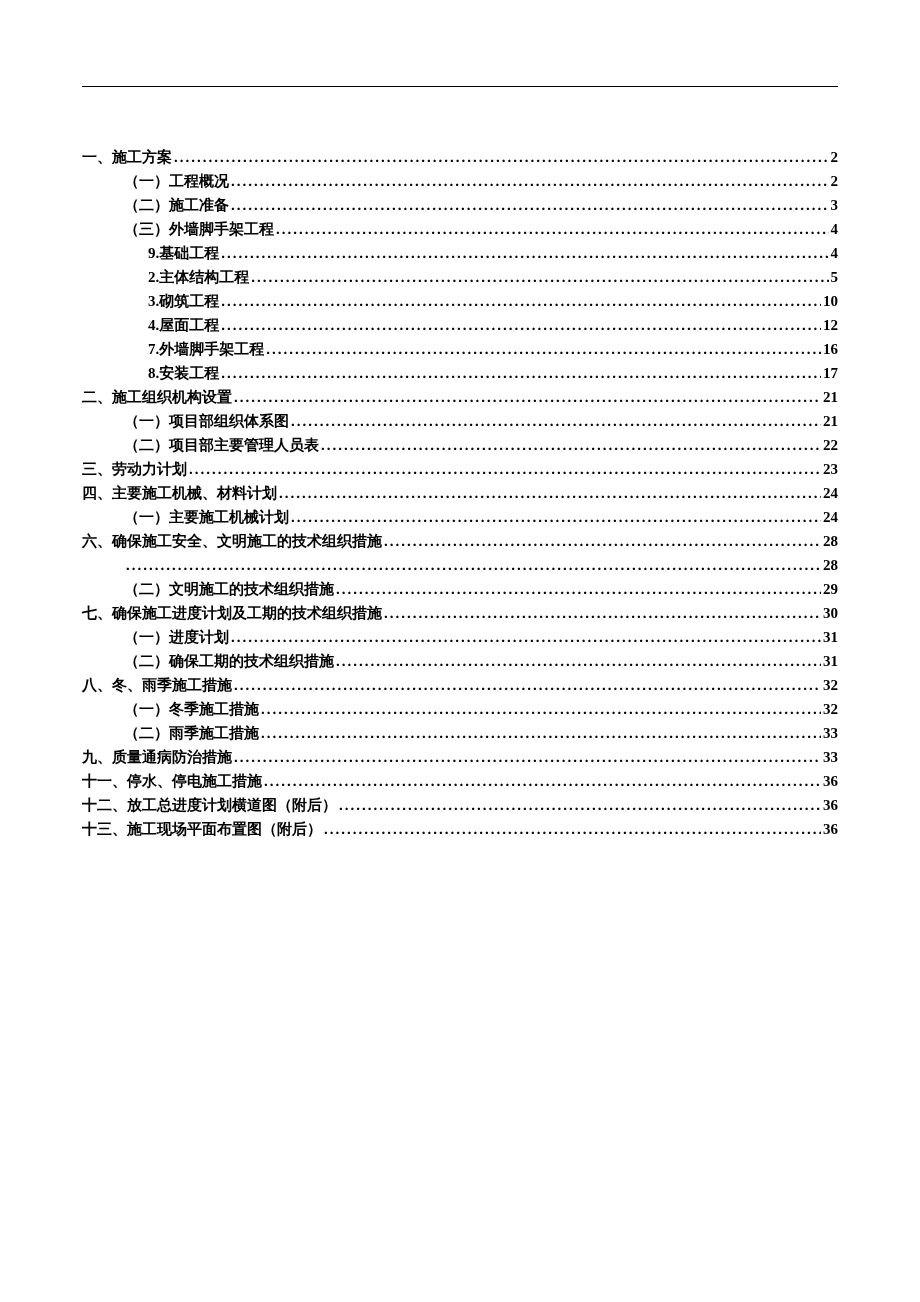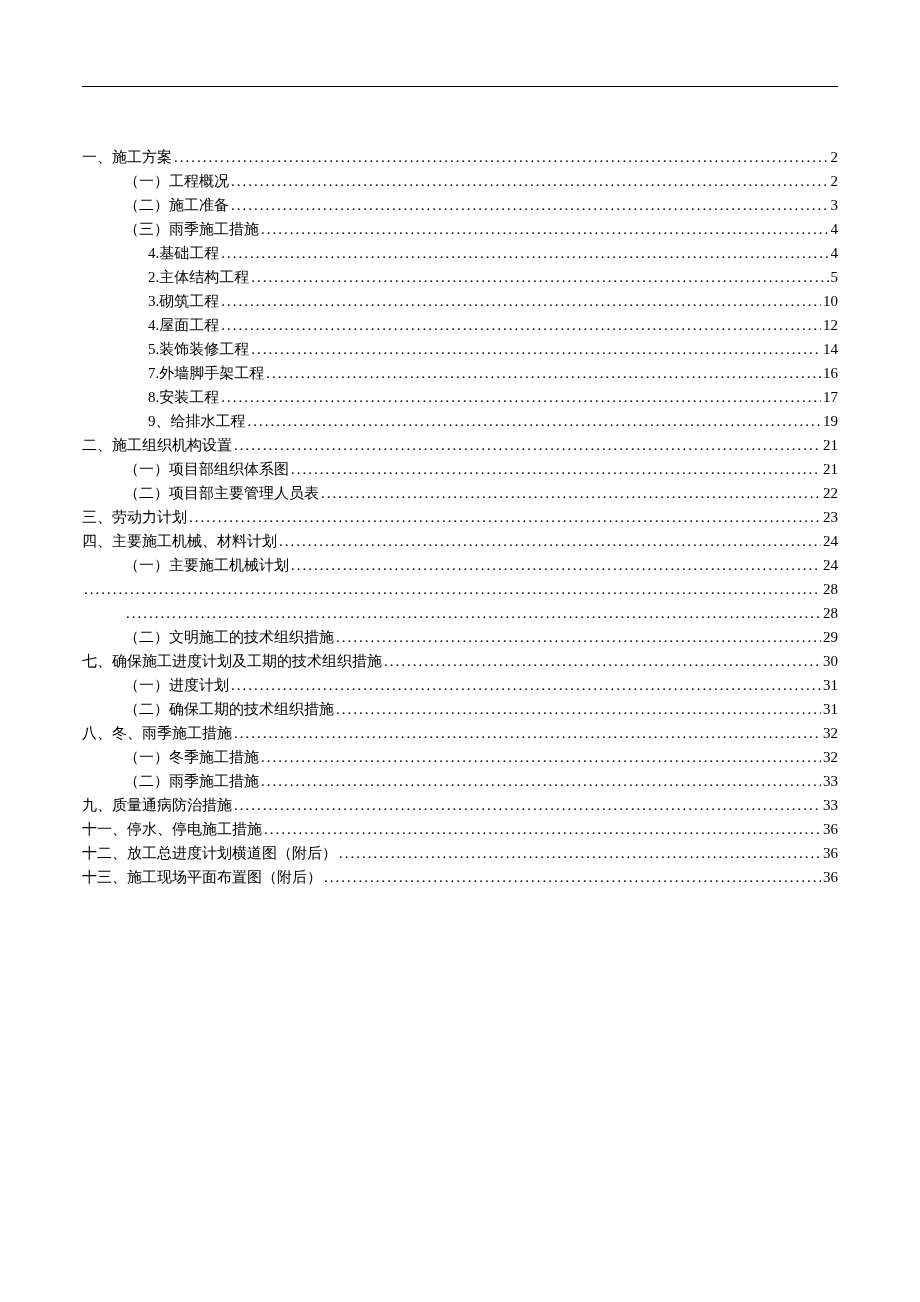--- a/index.html
+++ b/index.html
@@ -24,20 +24,21 @@
     }
     .toc {
       line-height: 1.6;
     }
     .toc-entry {
       display: flex;
       align-items: baseline;
       white-space: nowrap;
       margin-bottom: 0px;
       height: 24px;
+      font-weight: bold;
     }
     .toc-title {
       flex-shrink: 0;
     }
     .toc-leader {
       flex: 1;
       overflow: hidden;
       letter-spacing: 2px;
       margin: 0 2px;
     }
@@ -67,64 +68,54 @@
       <span class="toc-title">（一）工程概况</span>
       <span class="toc-leader"></span>
       <span class="toc-page">2</span>
     </div>
     <div class="toc-entry level-2">
       <span class="toc-title">（二）施工准备</span>
       <span class="toc-leader"></span>
       <span class="toc-page">3</span>
     </div>
     <div class="toc-entry level-2">
-      <span class="toc-title">（三）雨季施工措施</span>
+      <span class="toc-title">（三）外墙脚手架工程</span>
       <span class="toc-leader"></span>
       <span class="toc-page">4</span>
     </div>
     <div class="toc-entry level-3">
-      <span class="toc-title">4.基础工程</span>
+      <span class="toc-title">9.基础工程</span>
       <span class="toc-leader"></span>
       <span class="toc-page">4</span>
     </div>
     <div class="toc-entry level-3">
       <span class="toc-title">2.主体结构工程</span>
       <span class="toc-leader"></span>
       <span class="toc-page">5</span>
     </div>
     <div class="toc-entry level-3">
       <span class="toc-title">3.砌筑工程</span>
       <span class="toc-leader"></span>
       <span class="toc-page">10</span>
     </div>
     <div class="toc-entry level-3">
       <span class="toc-title">4.屋面工程</span>
       <span class="toc-leader"></span>
       <span class="toc-page">12</span>
     </div>
     <div class="toc-entry level-3">
-      <span class="toc-title">5.装饰装修工程</span>
-      <span class="toc-leader"></span>
-      <span class="toc-page">14</span>
-    </div>
-    <div class="toc-entry level-3">
       <span class="toc-title">7.外墙脚手架工程</span>
       <span class="toc-leader"></span>
       <span class="toc-page">16</span>
     </div>
     <div class="toc-entry level-3">
       <span class="toc-title">8.安装工程</span>
       <span class="toc-leader"></span>
       <span class="toc-page">17</span>
     </div>
-    <div class="toc-entry level-3">
-      <span class="toc-title">9、给排水工程</span>
-      <span class="toc-leader"></span>
-      <span class="toc-page">19</span>
-    </div>
     <div class="toc-entry level-1">
       <span class="toc-title">二、施工组织机构设置</span>
       <span class="toc-leader"></span>
       <span class="toc-page">21</span>
     </div>
     <div class="toc-entry level-2">
       <span class="toc-title">（一）项目部组织体系图</span>
       <span class="toc-leader"></span>
       <span class="toc-page">21</span>
     </div>
@@ -142,20 +133,21 @@
       <span class="toc-title">四、主要施工机械、材料计划</span>
       <span class="toc-leader"></span>
       <span class="toc-page">24</span>
     </div>
     <div class="toc-entry level-2">
       <span class="toc-title">（一）主要施工机械计划</span>
       <span class="toc-leader"></span>
       <span class="toc-page">24</span>
     </div>
     <div class="toc-entry level-1">
+      <span class="toc-title">六、确保施工安全、文明施工的技术组织措施</span>
       <span class="toc-leader"></span>
       <span class="toc-page">28</span>
     </div>
     <div class="toc-entry level-2">
       <span class="toc-leader"></span>
       <span class="toc-page">28</span>
     </div>
     <div class="toc-entry level-2">
       <span class="toc-title">（二）文明施工的技术组织措施</span>
       <span class="toc-leader"></span>

